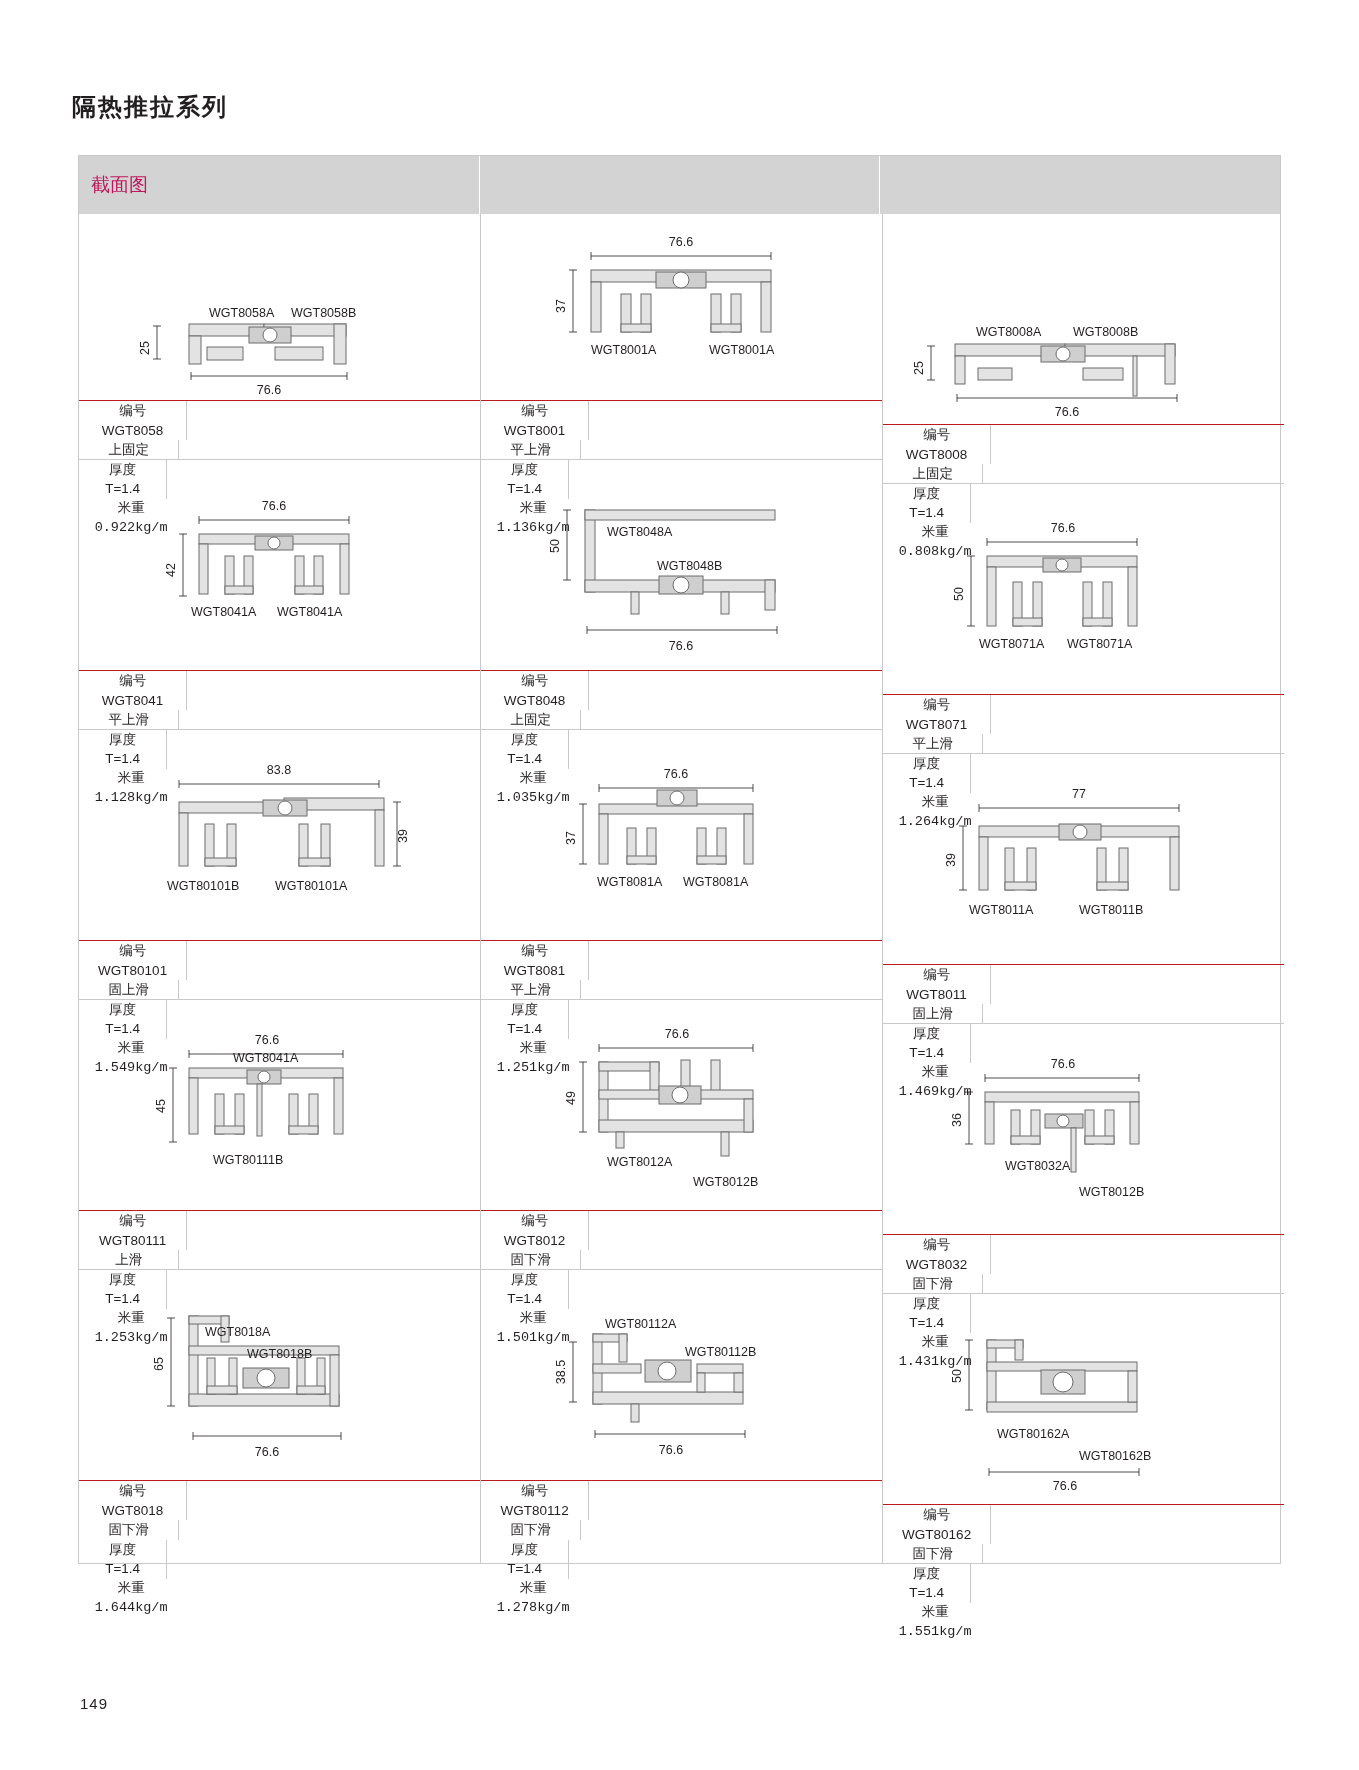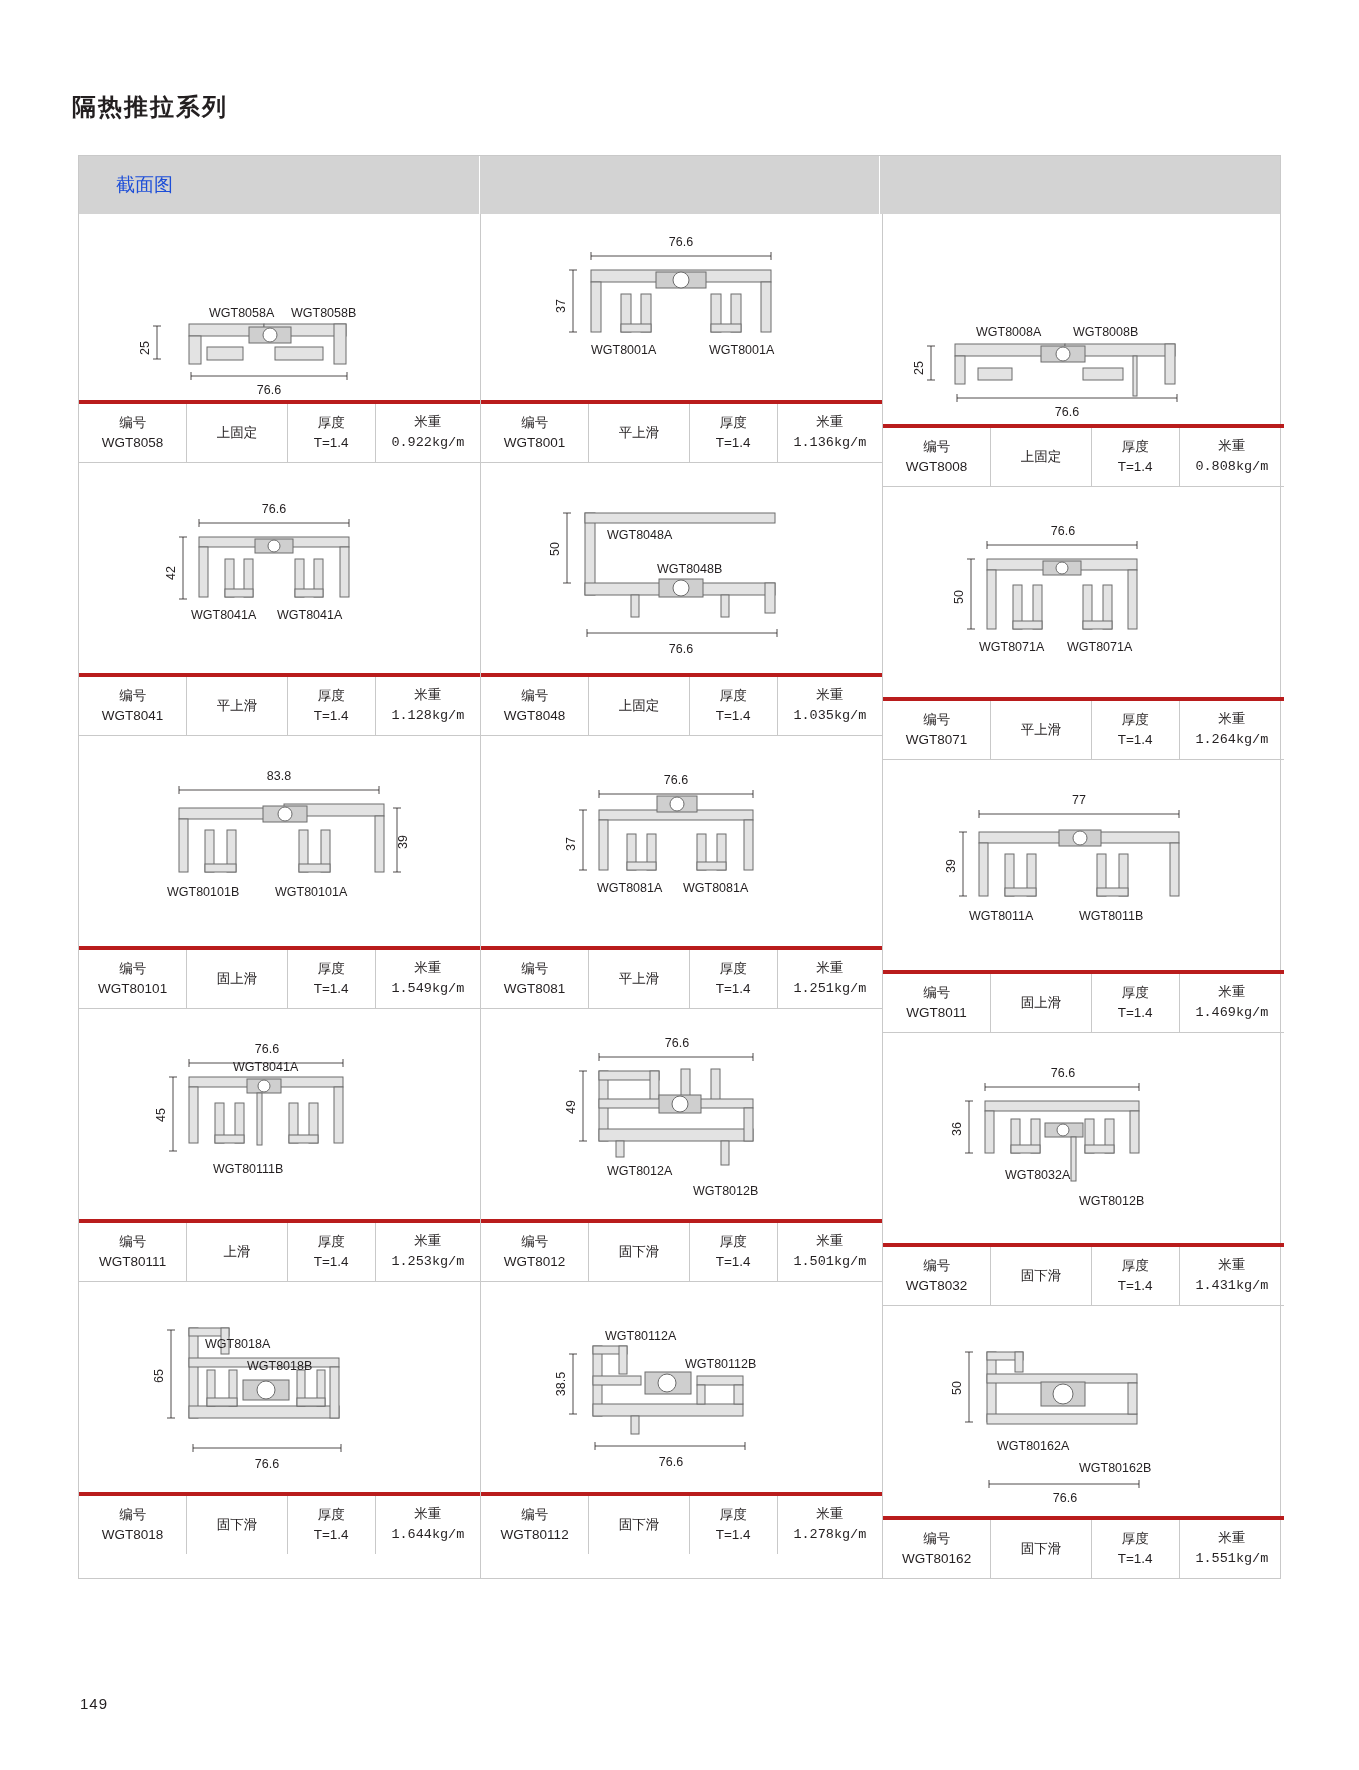--- a/index.html
+++ b/index.html
@@ -57,49 +57,50 @@
   .band {
     display: flex;
     height: 58px;
     background: #d3d3d3;
   }
   .band-cell {
     flex: 1 1 0;
     border-right: 1px solid #ffffff;
     display: flex;
     align-items: center;
-    padding-left: 37px;
+    padding-left: 12px;
     box-sizing: border-box;
     font-size: 19px;
-    color: #1d4ed8;
+    color: #be185d;
   }
   .band-cell:last-child { border-right: none; }
 
   .grid-row {
     display: flex;
   }
   .cellcol {
     flex: 1 1 0;
     border-right: 1px solid #c9c9c9;
     box-sizing: border-box;
   }
   .cellcol:last-child { border-right: none; margin-top: 24px; }
 
   .drawing {
     height: 186px;
     position: relative;
-    border-bottom: 4px solid #b91c1c;
+    border-bottom: 1px solid #b91c1c;
     overflow: hidden;
   }
   .drawing svg { display: block; }
 
   .specrow {
     display: flex;
     height: 58px;
     border-bottom: 1px solid #c9c9c9;
+    flex-direction: column;
   }
   .grid-row:last-child .specrow { border-bottom: none; }
   .spec {
     display: flex;
     flex-direction: column;
     align-items: center;
     justify-content: center;
     border-right: 1px solid #c9c9c9;
     box-sizing: border-box;
     font-size: 13.5px;

